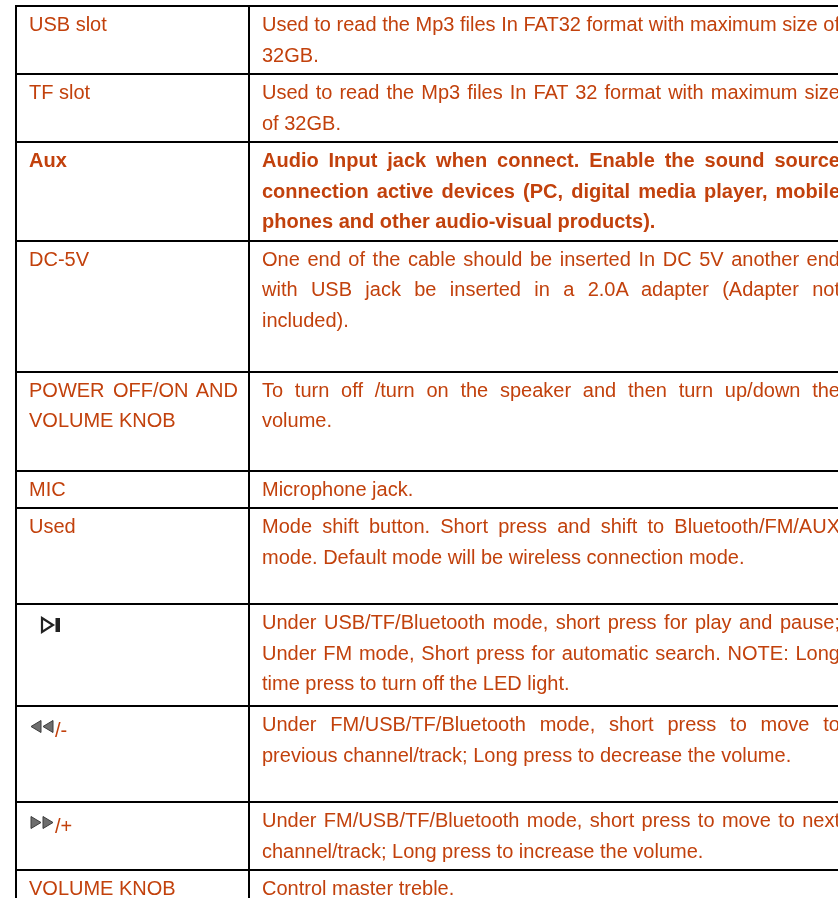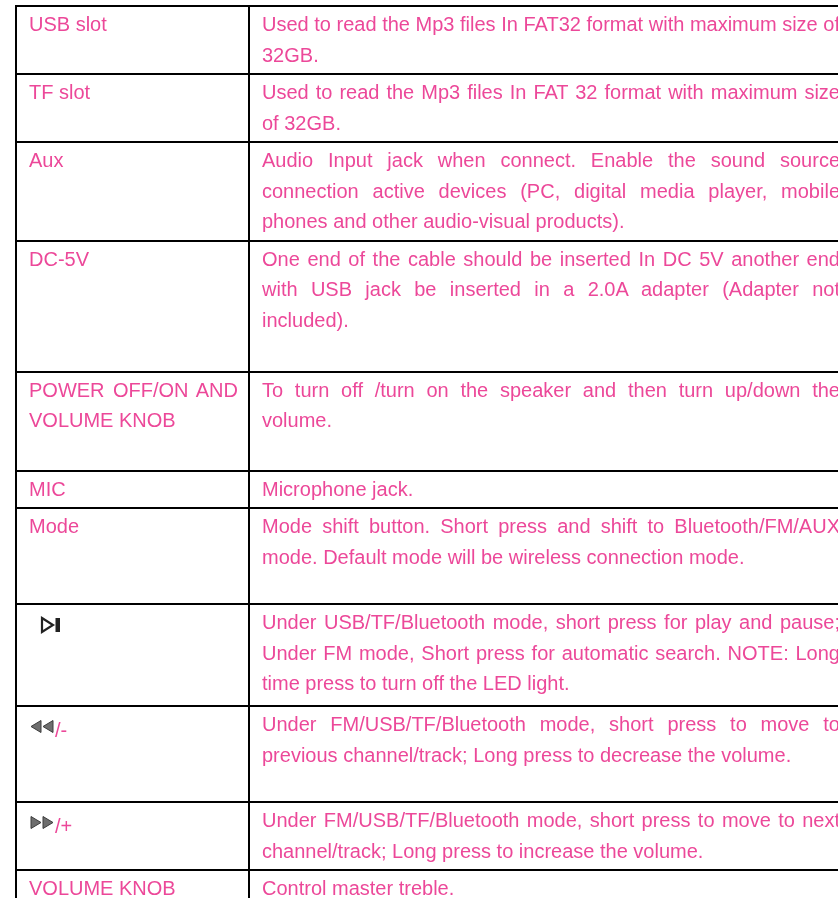--- a/index.html
+++ b/index.html
@@ -22,32 +22,32 @@
     border-collapse: collapse;
     table-layout: fixed;
     background: #ffffff;
   }
   .doc-table td {
     border: 2px solid #000000;
     vertical-align: top;
     padding: 2px 10px 3px 12px;
     font-size: 20px;
     line-height: 30.5px;
-    color: #ec4899;
+    color: #c2410c;
     text-align: justify;
     text-justify: inter-word;
     overflow: hidden;
   }
   .doc-table td.label-cell { width: 209px; }
   .doc-table td.desc-cell  { width: 578px; }
   
   
   tr.r0  td { height: 59px; }
   tr.r1  td { height: 59px; margin-left: 20px; }
-  tr.r2  td { height: 90px; }
+  tr.r2  td { height: 90px; font-weight: bold; }
   tr.r3  td { height: 124px; }
   tr.r4  td { height: 92px; border-radius: 9px; }
   tr.r5  td { height: 27px; margin-left: 28px; }
   tr.r6  td { height: 89px; }
   tr.r7  td { height: 95px; }
   tr.r8  td { height: 89px; }
   tr.r9  td { height: 58px; }
   tr.r10 td { height: 27px; }
   .label-icon {
     display: inline-block;
@@ -84,21 +84,21 @@
       </tr>
       <tr class="r4">
         <td class="label-cell"><span class="label-text">POWER OFF/ON AND VOLUME KNOB</span></td>
         <td class="desc-cell">To turn off /turn on the speaker and then turn up/down the volume.</td>
       </tr>
       <tr class="r5">
         <td class="label-cell"><span class="label-text">MIC</span></td>
         <td class="desc-cell">Microphone jack.</td>
       </tr>
       <tr class="r6">
-        <td class="label-cell"><span class="label-text">Mode</span></td>
+        <td class="label-cell"><span class="label-text">Used</span></td>
         <td class="desc-cell">Mode shift button. Short press and shift to Bluetooth/FM/AUX mode. Default mode will be wireless connection mode.</td>
       </tr>
       <tr class="r7">
         <td class="label-cell"><span class="label-icon indent"><svg width="23" height="18" viewBox="0 0 23 18">
               <path d="M3 2 L14 9 L3 16 Z" fill="#ffffff" stroke="#222222" stroke-width="2.2"></path>
               <rect x="16.5" y="2" width="4.5" height="14" fill="#222222"></rect>
             </svg></span><span class="icon-suffix"></span></td>
         <td class="desc-cell">Under USB/TF/Bluetooth mode, short press for play and pause; Under FM mode, Short press for automatic search. NOTE: Long time press to turn off the LED light.</td>
       </tr>
       <tr class="r8">

